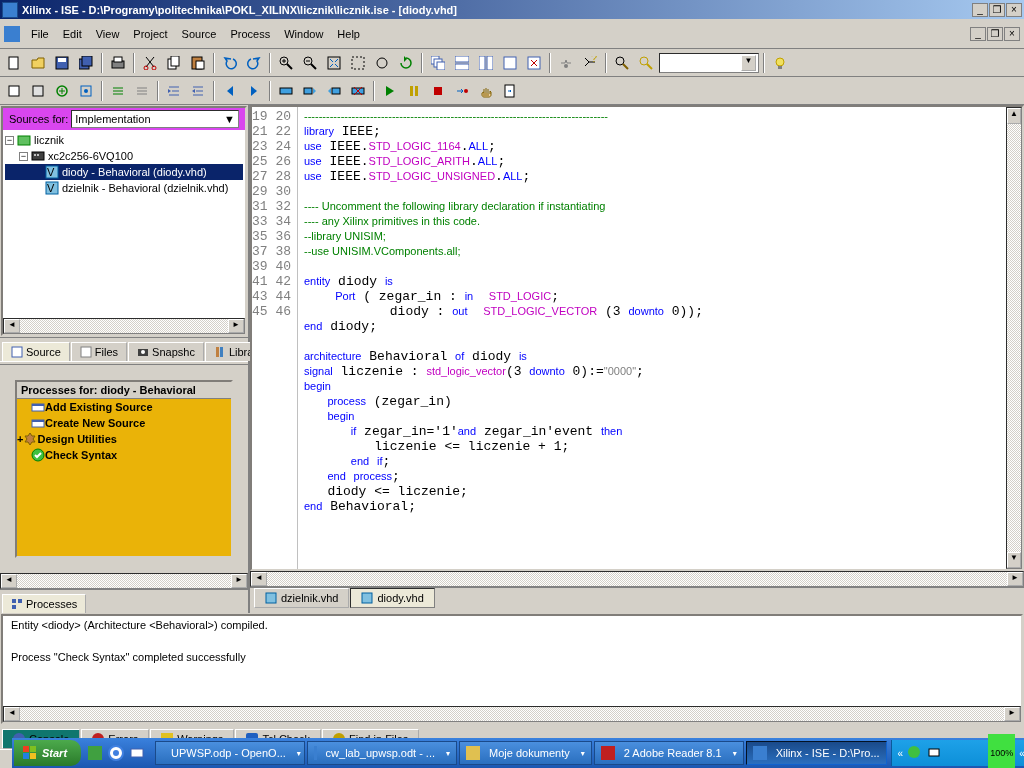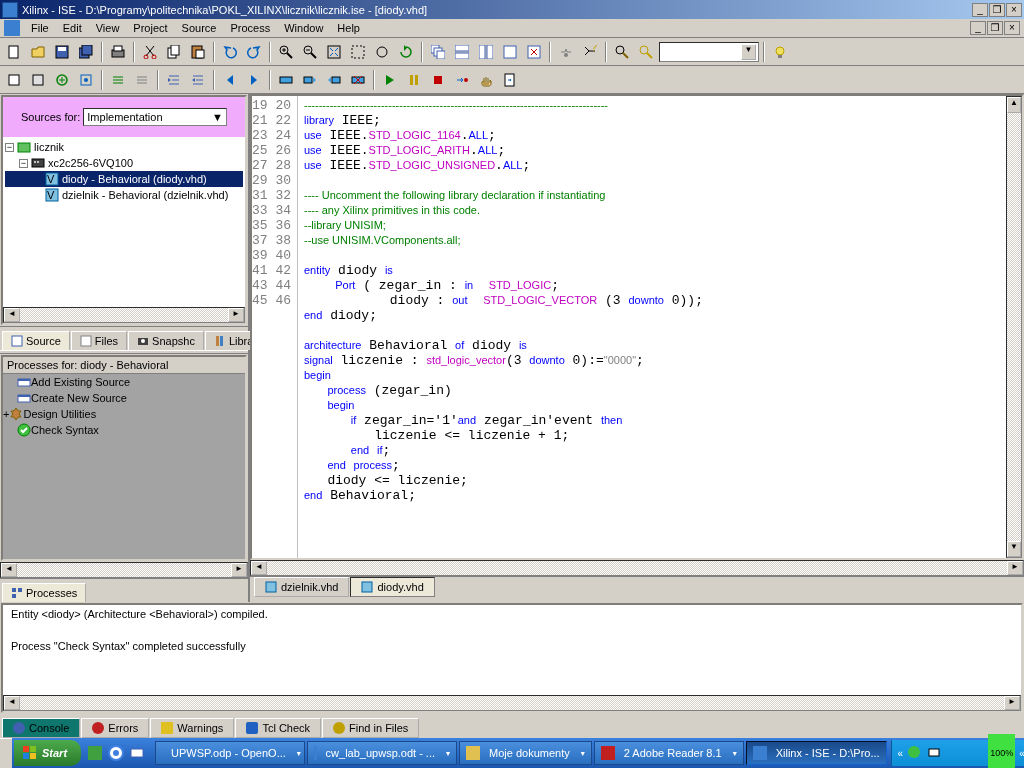--- a/index.html
+++ b/index.html
@@ -1,48 +1,48 @@
 <!DOCTYPE html>
 <html><head>
 <meta charset="utf-8">
 <style>
 * { margin:0; padding:0; box-sizing:border-box; font-family:Tahoma,Arial,sans-serif; font-size:11px; }
 body { background:#d4d0c8; width:1024px; height:768px; overflow:hidden; position:relative; }
 .titlebar { height:19px; background:linear-gradient(to right,#0a246a,#a6c9f0); color:#fff; display:flex; align-items:center; padding:0 2px; }
 .titlebar .tico { width:16px; height:16px; background:#3a7fd0; margin-right:4px; border:1px solid #1a4a8a; }
-.titlebar .t { flex:1; font-weight:normal; }
+.titlebar .t { flex:1; font-weight:bold; }
 .titlebar .wbtns { display:flex; gap:1px; }
 .titlebar .wbtn { width:16px; height:14px; background:#d4d0c8; border:1px solid #808080; text-align:center; line-height:11px; font-size:10px; color:#000; }
-.menubar { height:19px; background:#d4d0c8; display:flex; align-items:center; padding:0 4px; border-bottom:1px solid #808080; }
+.menubar { height:30px; background:#d4d0c8; display:flex; align-items:center; padding:0 4px; border-bottom:1px solid #808080; }
 .menubar .mico { width:16px; height:16px; background:#3a7fd0; margin-right:4px; }
 .menubar .m { padding:2px 7px; cursor:default; }
 .mdibtns { margin-left:auto; display:flex; gap:1px; }
 .mdibtns .wbtn { width:16px; height:14px; background:#d4d0c8; border:1px solid #808080; text-align:center; line-height:11px; font-size:10px; }
 .toolbar { height:28px; background:#d4d0c8; display:flex; align-items:center; padding:0 3px; border-bottom:1px solid #808080; gap:2px; }
 .tb { width:22px; height:22px; border:1px solid #d4d0c8; display:flex; align-items:center; justify-content:center; cursor:default; }
 .tsep { width:2px; height:20px; border-left:1px solid #808080; border-right:1px solid #fff; margin:0 2px; }
 .combo { height:20px; width:100px; background:#fff; border:1px inset #808080; display:flex; align-items:center; padding:0 2px; }
 .combo .cbtn { width:15px; height:16px; background:#d4d0c8; border:1px outset #fff; margin-left:auto; text-align:center; font-size:8px; }
 .layout { display:flex; height:508px; }
 .left { width:250px; display:flex; flex-direction:column; border-right:2px solid #808080; }
 .panel { border:2px inset #d4d0c8; background:#fff; margin:1px; }
-.srcbar { height:40px; background:#f0abfc; display:flex; align-items:center; padding:18px; }
+.srcbar { height:22px; background:#d946ef; display:flex; align-items:center; padding:6px; }
 .srcbar .lbl { margin-right:3px; }
 .srcbar .sel { flex:1; height:18px; background:#fff; border:1px inset #808080; display:flex; align-items:center; padding:0 3px; }
 .tree { padding:2px; font-size:11px; }
 .tree .tn { display:flex; align-items:center; padding:1px 0; white-space:nowrap; }
 .tree .tn.sel { background:#0a246a; color:#fff; }
 .tree .ind { display:inline-block; }
 .tree .tg { width:9px; height:9px; border:1px solid #808080; text-align:center; line-height:7px; font-size:9px; margin-right:3px; background:#fff; color:#000; }
 .tree .ico { width:14px; height:14px; margin-right:3px; display:inline-block; }
 .tabs { height:24px; background:#d4d0c8; display:flex; align-items:flex-end; padding:0 2px; border-top:1px solid #808080; }
 .tab { padding:3px 8px; background:#d4d0c8; border:1px outset #fff; border-bottom:none; margin-right:1px; display:flex; align-items:center; gap:3px; font-size:10px; }
 .tab.act { background:#ece9d8; }
 .tab .tabico { width:12px; height:12px; }
-.procpane { border:2px inset #d4d0c8; background:#a3a3a3; margin:1px; flex:1; }
+.procpane { border:2px inset #d4d0c8; background:#eab308; margin:15px; flex:1;font-weight:bold; }
 .prochdr { padding:2px 4px; background:#d4d0c8; border-bottom:1px solid #808080; }
 .proctree { padding:0; }
 .proctree .pn { display:flex; align-items:center; padding:1px 0; }
 .hsb { height:16px; background:#d4d0c8; display:flex; border:1px inset #808080; }
 .hsb .sbbtn { width:16px; height:14px; background:#d4d0c8; border:1px outset #fff; text-align:center; font-size:8px; }
 .hsb .sbtrack { flex:1; background:repeating-conic-gradient(#d4d0c8 0 25%,#fff 0 50%) 0 0/2px 2px; }
 .vsb { width:16px; background:#d4d0c8; display:flex; flex-direction:column; border:1px inset #808080; }
 .vsb .sbbtn { height:16px; width:14px; background:#d4d0c8; border:1px outset #fff; text-align:center; font-size:8px; }
 .vsb .sbtrack { flex:1; background:repeating-conic-gradient(#d4d0c8 0 25%,#fff 0 50%) 0 0/2px 2px; }
 .editor { flex:1; display:flex; flex-direction:column; background:#fff; }

